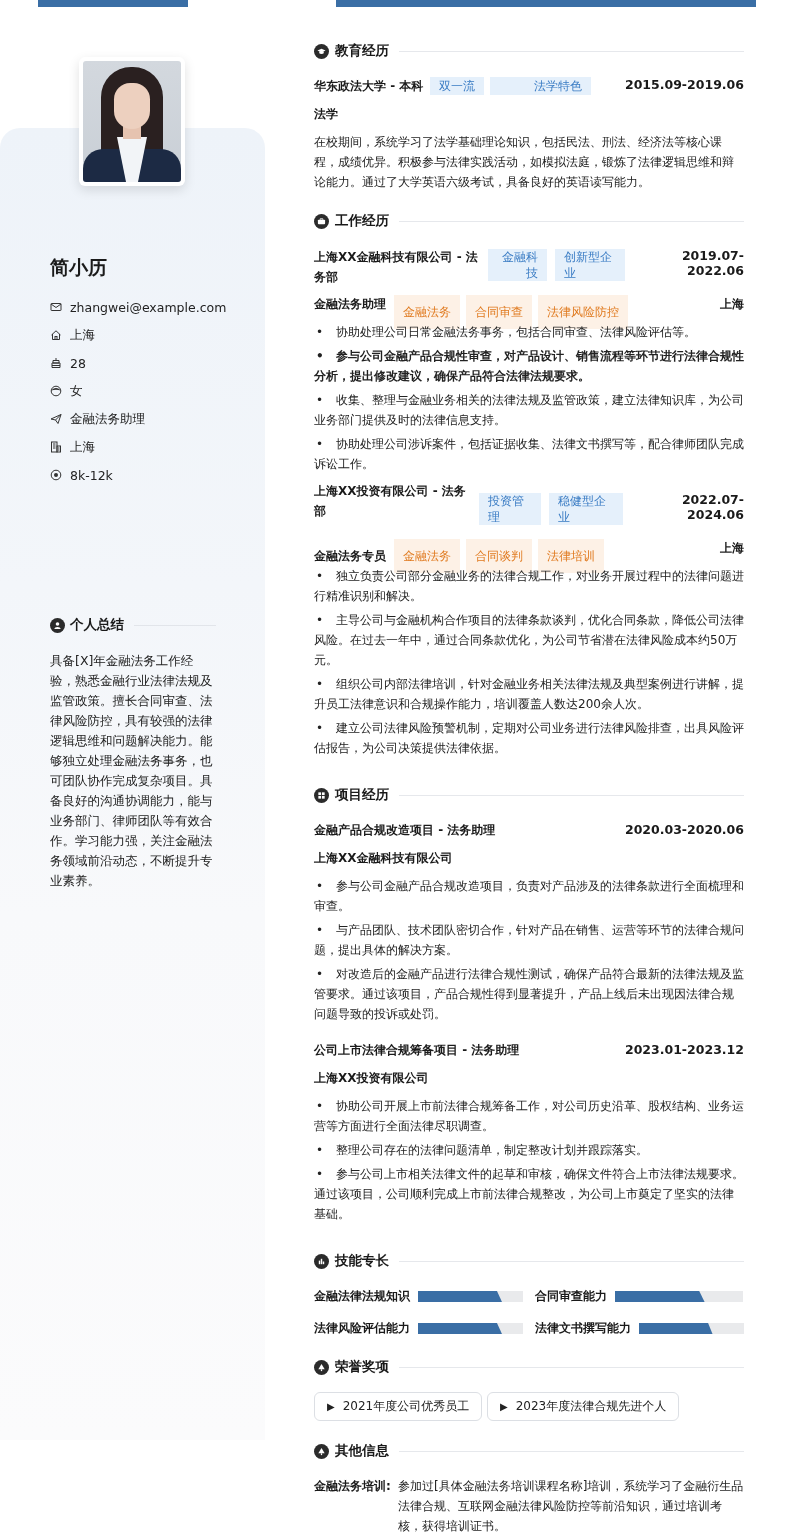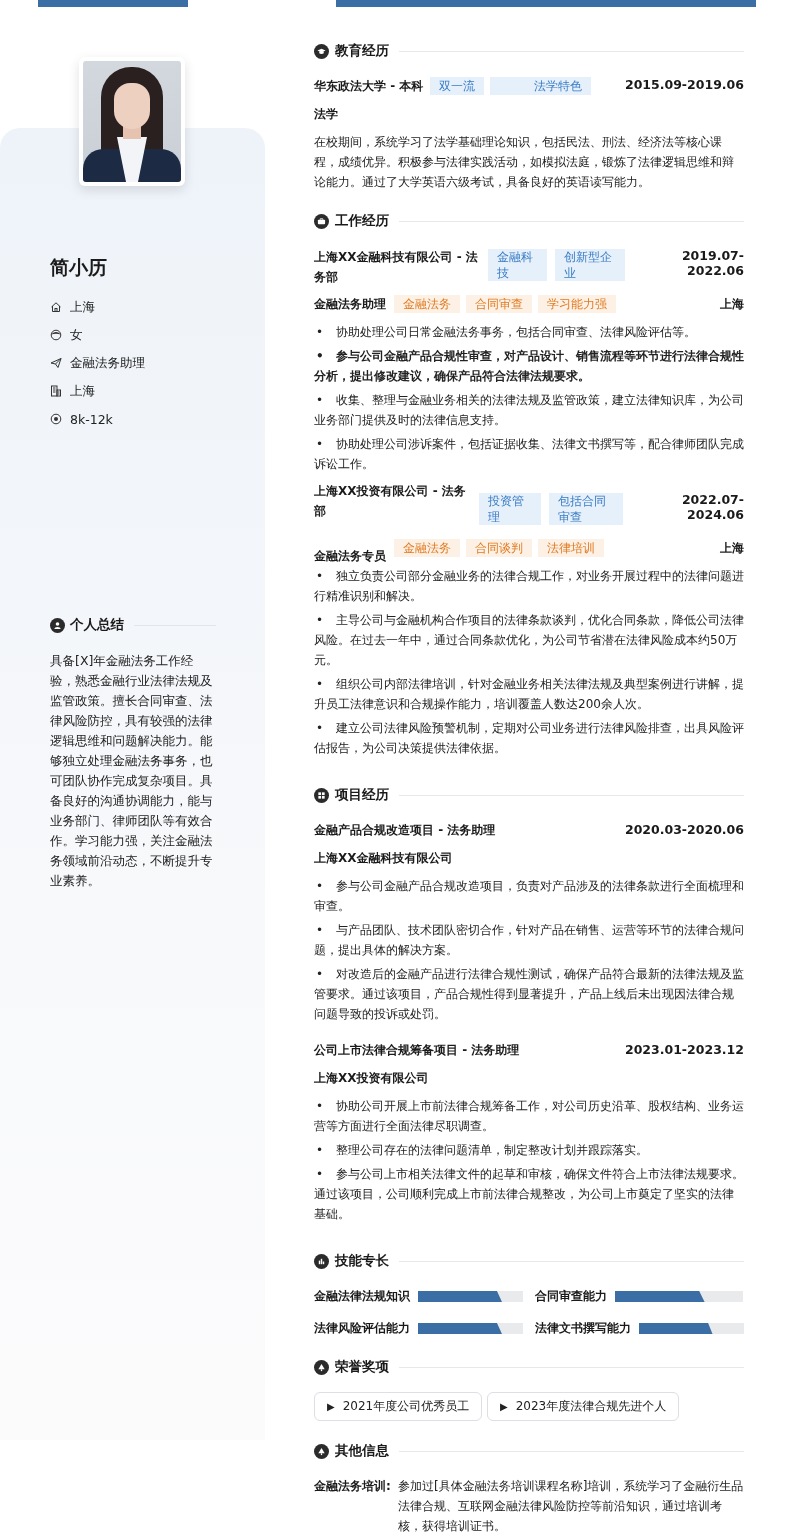--- a/index.html
+++ b/index.html
@@ -45,21 +45,21 @@
   .section-head .ttl { font-size: 13.5px; font-weight: bold; color: #1a1a1a; margin-left: 6px; white-space: nowrap; }
   .section-head .line { flex: 1; height: 1px; background: #e6e8ec; margin-left: 10px; }
   .sec-icon { width: 15px; height: 15px; border-radius: 50%; background: #2b2b2b; display: inline-flex; align-items: center; justify-content: center; }
   .sec-icon svg { width: 9px; height: 9px; }
 
   .abs { position: absolute; }
   .row-title { font-size: 12px; font-weight: bold; color: #1a1a1a; }
   .date { font-size: 12.5px; font-weight: bold; color: #1a1a1a; text-align: right; }
   .tag-blue { display: inline-block; background: #e5f0fb; color: #3a7cc4; font-size: 12px; padding: 0 9px; line-height: 18px; }
   .tag-blue.two { width: 59px; padding: 0 9px; line-height: 16px; height: 32px; white-space: normal; }
-  .tag-orange { display: inline-block; background: #fdf1e6; color: #e07a1f; font-size: 12px; padding: 0 9px; line-height: 18px; }
+  .tag-orange { display: inline-block; background: #fdf1e6; color: #e07a1f; font-size: 12px; padding: 8px 9px; line-height: 18px; }
   .para { font-size: 12px; line-height: 20px; color: #222; }
   .bullet { font-size: 12px; line-height: 20px; color: #222; width: 430px; }
   .bullet .dot { display: inline-block; width: 22px; padding-left: 2px; }
 
   .skill-label { font-size: 12px; font-weight: bold; color: #1a1a1a; }
   .skill-track { position: absolute; height: 11px; background: #e9eaec; }
   .skill-fill { height: 11px; background: #3a6ea5; clip-path: polygon(0 0, 94% 0, 100% 100%, 0 100%); }
 
   .award-btn { position: absolute; top: 1392px; height: 29px; border: 1px solid #dcdfe4; border-radius: 6px; display: flex; align-items: center; padding: 0 12px; font-size: 12px; color: #222; background: #fff; }
   .award-btn .tri { font-size: 10px; margin-right: 8px; color: #222; }
@@ -84,25 +84,42 @@
     <div class="face"></div>
   </div>
 </div>
 
 <div class="name">简小历</div>
 
 <div class="info-list">
   <div class="info-item">
     <span class="info-icon">
       <svg viewBox="0 0 12 12" fill="none" stroke="#333" stroke-width="1">
+          <rect x="1" y="2.5" width="10" height="7" rx="0.5"></rect>
+          <path d="M1 3 L6 6.5 L11 3"></path>
+        </svg>
+    </span>
+    <span>zhangwei@example.com</span>
+  </div>
+  <div class="info-item">
+    <span class="info-icon">
+      <svg viewBox="0 0 12 12" fill="none" stroke="#333" stroke-width="1">
           <path d="M1.5 6 L6 1.8 L10.5 6 M2.5 5 L2.5 10.5 L9.5 10.5 L9.5 5"></path>
           <rect x="5" y="7.5" width="2" height="3"></rect>
         </svg>
     </span>
     <span>上海</span>
+  </div>
+  <div class="info-item">
+    <span class="info-icon">
+      <svg viewBox="0 0 12 12" fill="none" stroke="#333" stroke-width="1">
+          <path d="M6 1 L6 3.5 M3 3.5 L9 3.5 L9 6 L3 6 Z M2 6 L10 6 L10 10.5 L2 10.5 Z M2 8.5 L10 8.5"></path>
+        </svg>
+    </span>
+    <span>28</span>
   </div>
   <div class="info-item">
     <span class="info-icon">
       <svg viewBox="0 0 12 12">
           <circle cx="6" cy="6" r="4.8" fill="none" stroke="#333" stroke-width="1"></circle>
           <path d="M1.5 5.5 C3 2 9 2 10.5 5.5 C8 4.5 4 4.5 1.5 5.5 Z" fill="#333"></path>
         </svg>
     </span>
     <span>女</span>
   </div>
@@ -170,38 +187,38 @@
     <svg viewBox="0 0 10 10">
         <rect x="1" y="3" width="8" height="5" rx="1" fill="#fff"></rect>
         <path d="M3.5 3 L3.5 2 L6.5 2 L6.5 3" stroke="#fff" fill="none"></path>
       </svg>
   </span>
   <span class="ttl">工作经历</span>
   <span class="line"></span>
 </div>
 
 <div class="abs row-title" style="left:314px; top:247px; width:168px; line-height:20px;">上海XX金融科技有限公司 - 法务部</div>
-<span class="abs tag-blue two" style="left:488px; top:249px;">金融科技</span>
+<span class="abs tag-blue two" style="left:488px; top:249px;text-align:right;">金融科技</span>
 <span class="abs tag-blue two" style="left:555px; top:249px; width:70px;">创新型企业</span>
 <div class="abs date" style="left:630px; top:248px; width:114px;">2019.07-2022.06</div>
 
 <div class="abs row-title" style="left:314px; top:296px;">金融法务助理</div>
 <span class="abs tag-orange" style="left:394px; top:295px;">金融法务</span>
 <span class="abs tag-orange" style="left:466px; top:295px;">合同审查</span>
-<span class="abs tag-orange" style="left:538px; top:295px;">学习能力强</span>
+<span class="abs tag-orange" style="left:538px; top:295px;">法律风险防控</span>
 <div class="abs row-title" style="left:690px; top:296px; width:54px; text-align:right;">上海</div>
 
 <div class="abs bullet" style="left:314px; top:322px;"><span class="dot">•</span><span>协助处理公司日常金融法务事务，包括合同审查、法律风险评估等。</span></div>
 <div class="abs bullet" style="left:314px; top:346px;font-weight:bold;"><span class="dot">•</span><span>参与公司金融产品合规性审查，对产品设计、销售流程等环节进行法律合规性分析，提出修改建议，确保产品符合法律法规要求。</span></div>
 <div class="abs bullet" style="left:314px; top:390px;"><span class="dot">•</span><span>收集、整理与金融业务相关的法律法规及监管政策，建立法律知识库，为公司业务部门提供及时的法律信息支持。</span></div>
 <div class="abs bullet" style="left:314px; top:434px;"><span class="dot">•</span><span>协助处理公司涉诉案件，包括证据收集、法律文书撰写等，配合律师团队完成诉讼工作。</span></div>
 
 <div class="abs row-title" style="left:314px; top:481px; width:160px; line-height:20px;">上海XX投资有限公司 - 法务部</div>
 <span class="abs tag-blue two" style="left:479px; top:493px; width:62px;">投资管理</span>
-<span class="abs tag-blue two" style="left:549px; top:493px; width:74px;">包括合同审查</span>
+<span class="abs tag-blue two" style="left:549px; top:493px; width:74px;">稳健型企业</span>
 <div class="abs date" style="left:630px; top:492px; width:114px;">2022.07-2024.06</div>
 
 <div class="abs row-title" style="left:314px; top:548px;font-family:Liberation Serif, serif;">金融法务专员</div>
 <span class="abs tag-orange" style="left:394px; top:539px;">金融法务</span>
 <span class="abs tag-orange" style="left:466px; top:539px;">合同谈判</span>
 <span class="abs tag-orange" style="left:538px; top:539px;">法律培训</span>
 <div class="abs row-title" style="left:690px; top:540px; width:54px; text-align:right;">上海</div>
 
 <div class="abs bullet" style="left:314px; top:566px;"><span class="dot">•</span><span>独立负责公司部分金融业务的法律合规工作，对业务开展过程中的法律问题进行精准识别和解决。</span></div>
 <div class="abs bullet" style="left:314px; top:610px;"><span class="dot">•</span><span>主导公司与金融机构合作项目的法律条款谈判，优化合同条款，降低公司法律风险。在过去一年中，通过合同条款优化，为公司节省潜在法律风险成本约50万元。</span></div>

